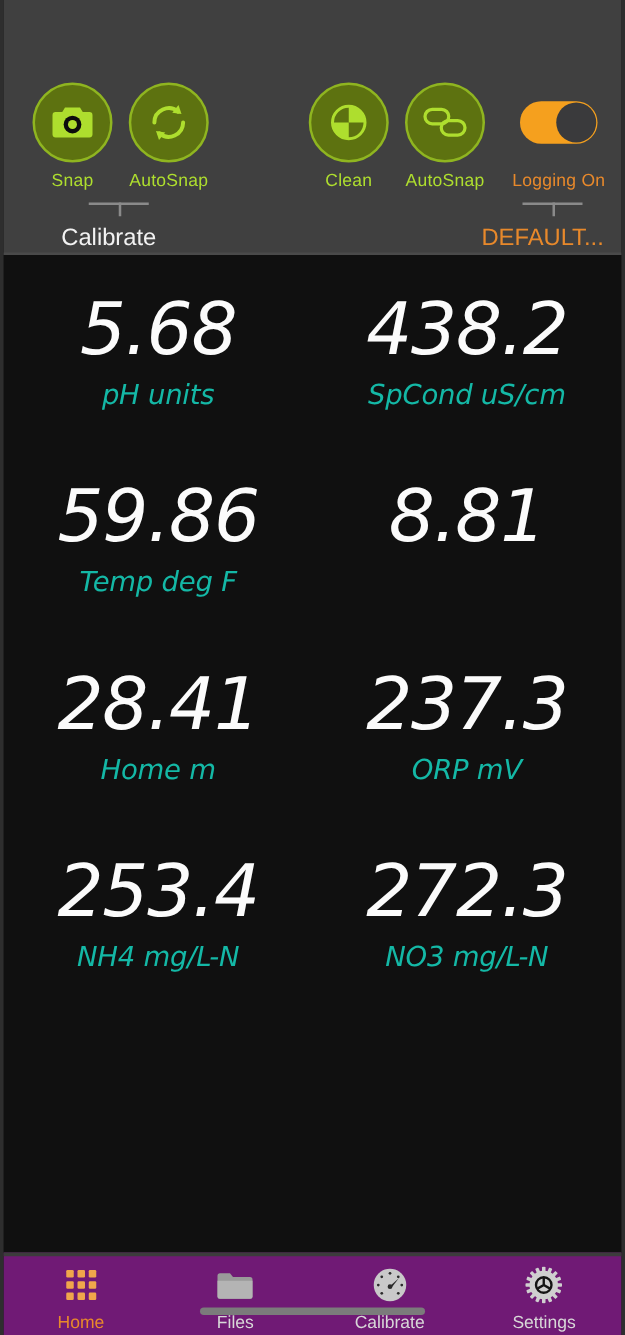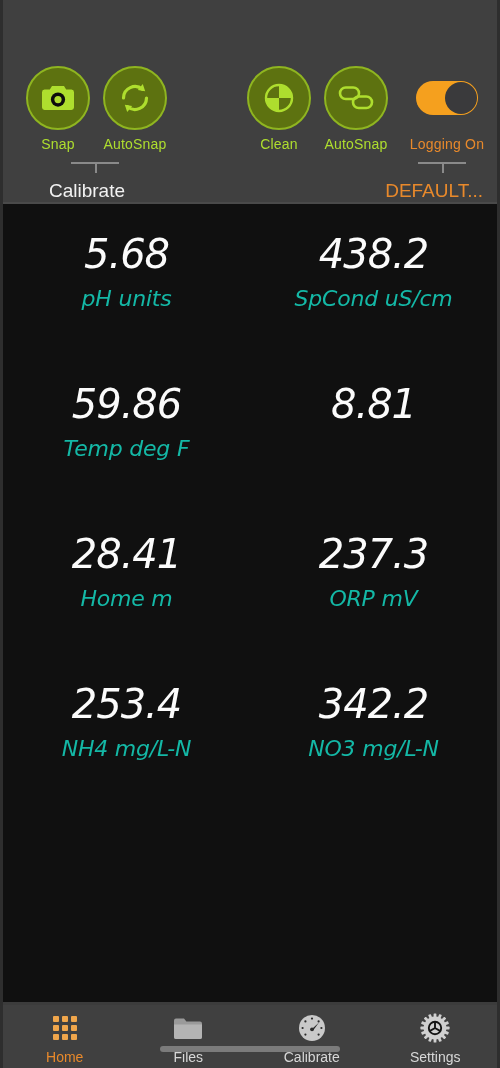--- a/index.html
+++ b/index.html
@@ -146,42 +146,42 @@
     flex-direction: column;
     align-items: center;
     justify-content: flex-start;
     padding-top: 8px;
   }
 
   .cell .value {
     font-family: "DejaVu Sans", sans-serif;
     font-style: italic;
     font-weight: 300;
-    font-size: 40px;
+    font-size: 58px;
     color: #fbfbfb;
     line-height: 1.0;
     letter-spacing: -1px;
   }
 
   .cell .unit {
     font-family: "DejaVu Sans", sans-serif;
     font-style: italic;
     font-weight: 300;
     font-size: 22px;
     color: #14b8a6;
     margin-top: 12px;
     letter-spacing: -0.2px;
   }
 
   
   .bottom-bar {
     position: relative;
     flex: 0 0 auto;
     height: 66px;
-    background: #404040;
+    background: #701a75;
     border-top: 3px solid #3c3c3c;
     display: flex;
   }
 
   .nav-item {
     flex: 1 1 0;
     display: flex;
     flex-direction: column;
     align-items: center;
     justify-content: center;
@@ -338,21 +338,21 @@
     <div class="cell">
       <div class="value">237.3</div>
       <div class="unit">ORP mV</div>
     </div>
     <div class="cell">
       <div class="value">253.4</div>
       <div class="unit">NH4 mg/L-N</div>
     </div>
 
     <div class="cell">
-      <div class="value">342.2</div>
+      <div class="value">272.3</div>
       <div class="unit">NO3 mg/L-N</div>
     </div>
     <div class="cell"></div>
 
   </div>
 
   <div class="bottom-bar">
 
     <div class="nav-item">
       <div class="nav-icon">

